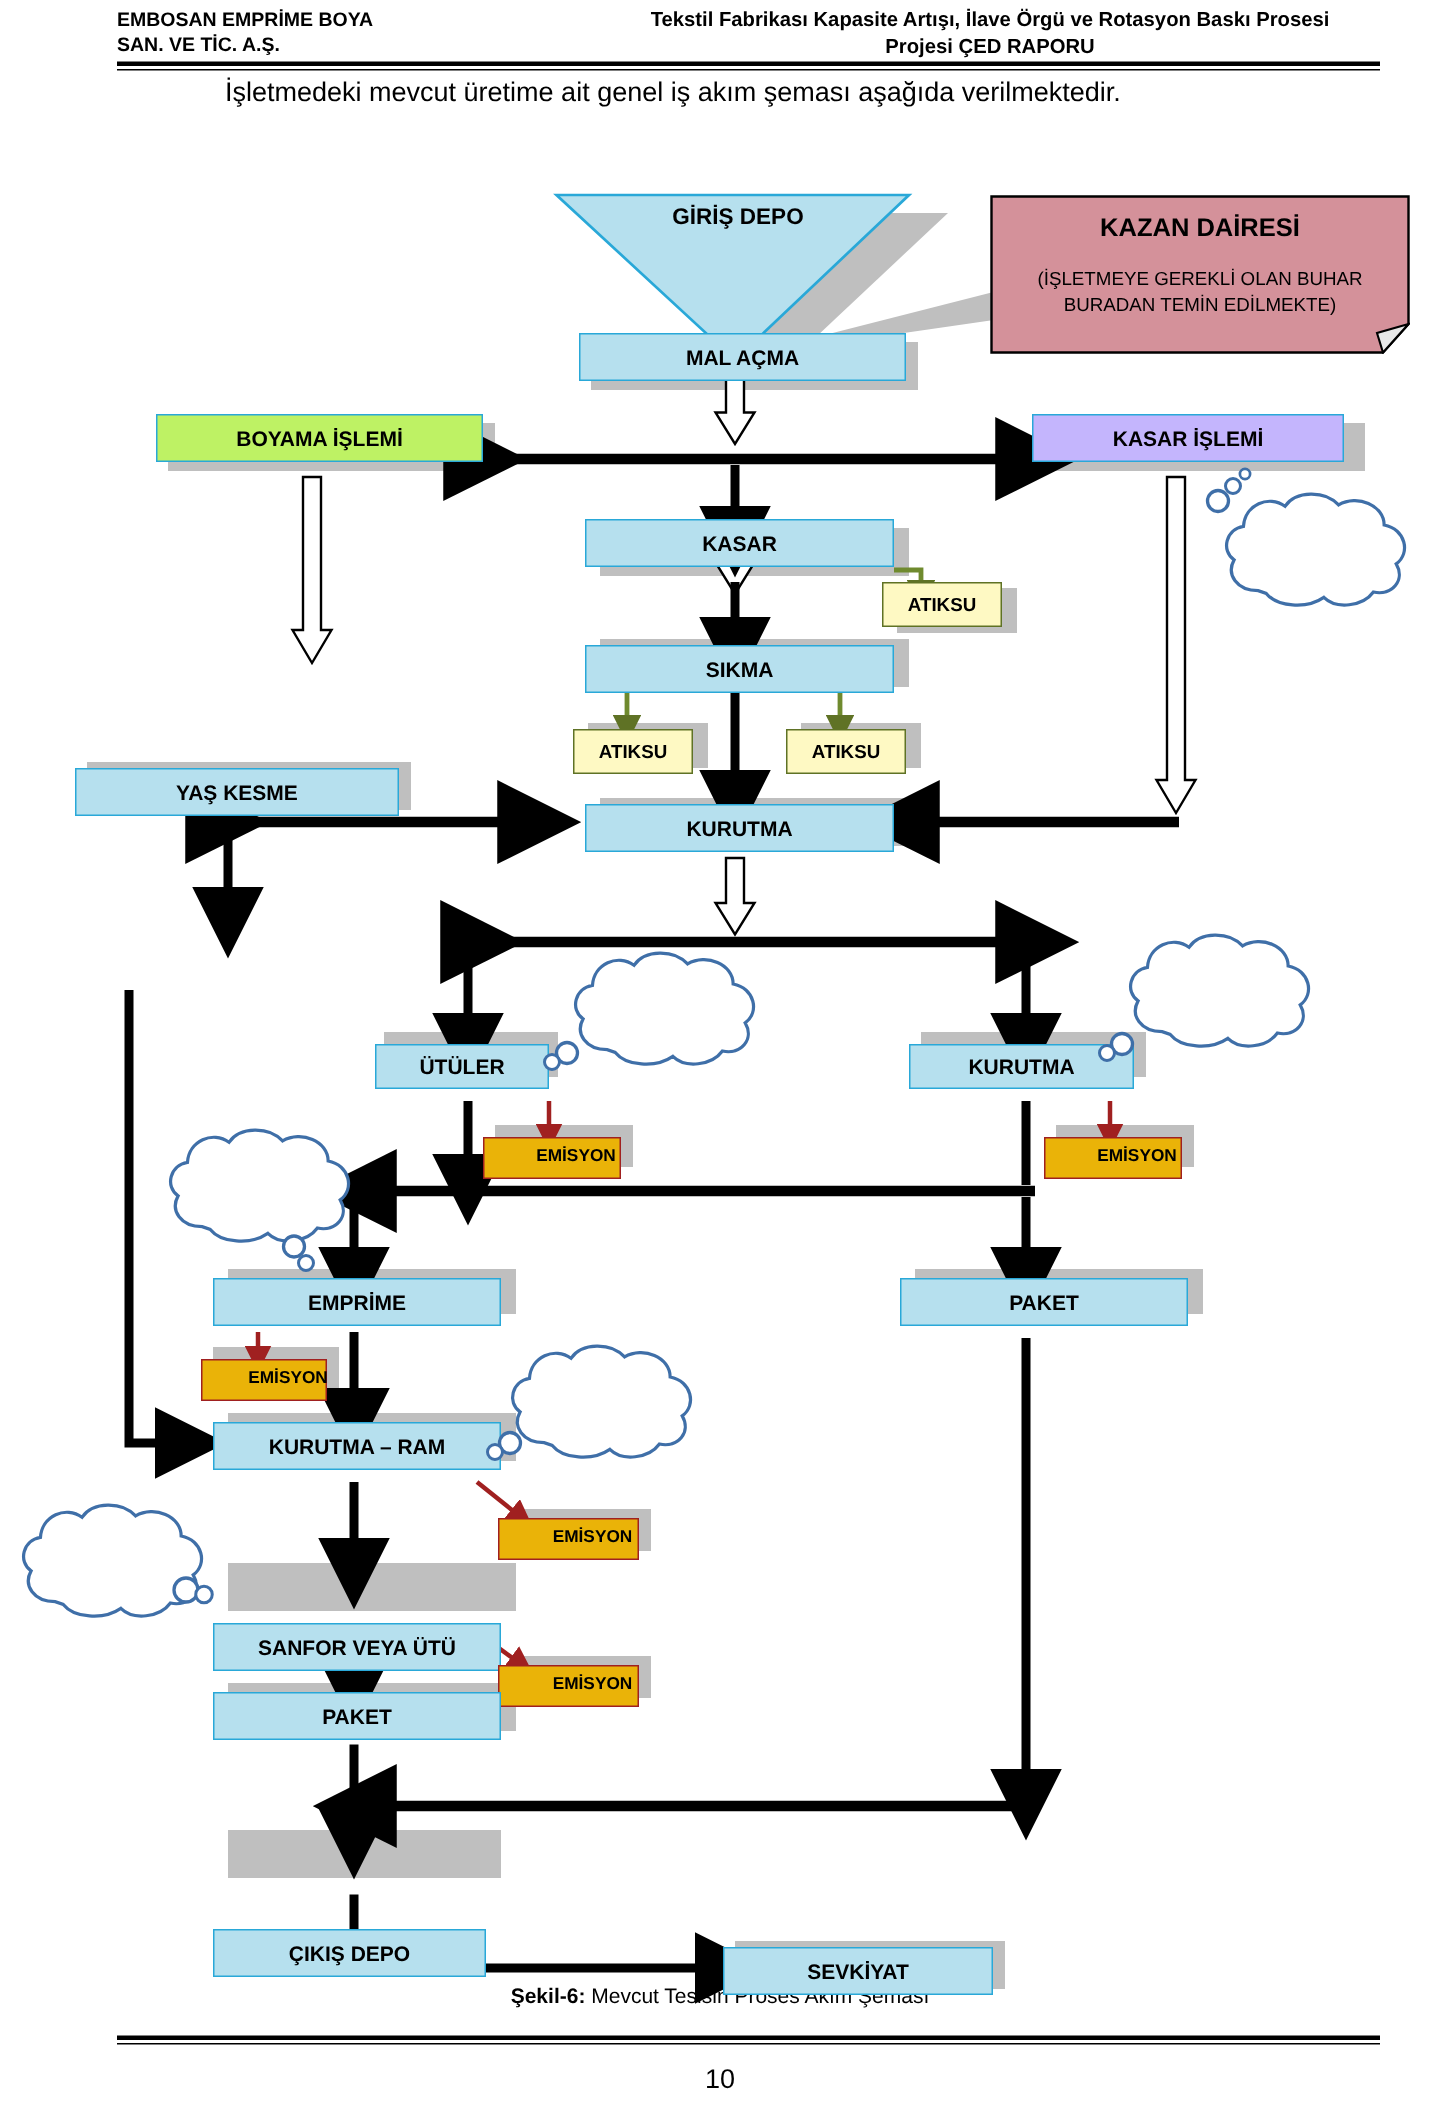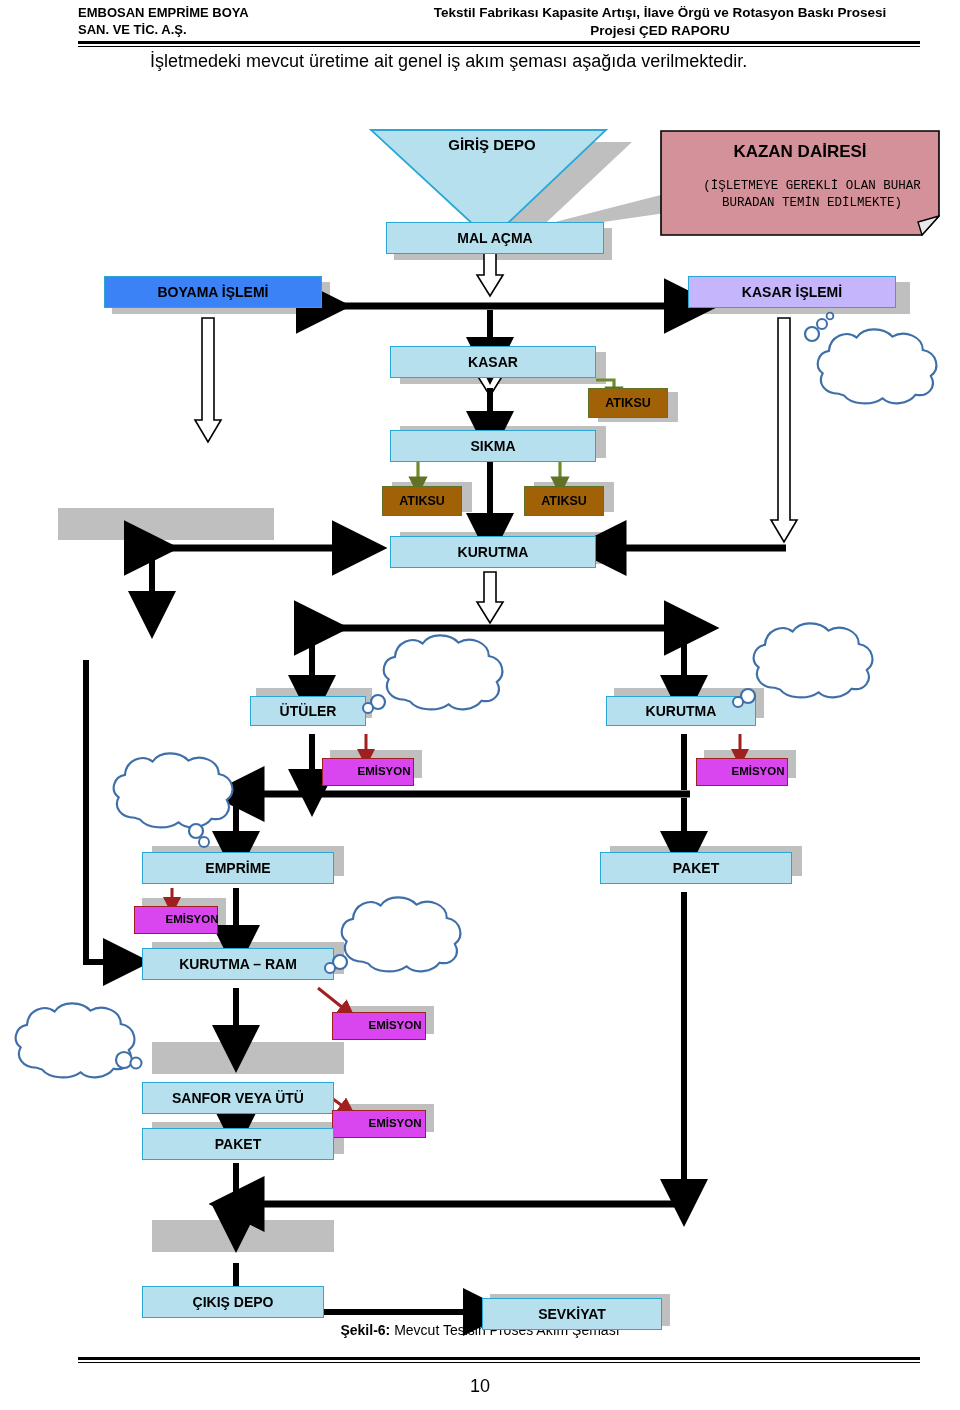--- a/index.html
+++ b/index.html
@@ -35,24 +35,24 @@
   .node{
     position:absolute;
     box-sizing:border-box;
     display:flex;align-items:center;justify-content:center;
     font-weight:bold;
     text-align:center;
     line-height:1.15;
     z-index:5;
   }
   .n-blue{background:#b6e0ee;border:1.6px solid #29a8d8;font-size:14px;}
-  .n-purple{background:#3b82f6;border:1.6px solid #29a8d8;font-size:14px;}
+  .n-purple{background:#bef264;border:1.6px solid #29a8d8;font-size:14px;}
   .n-gray{background:#c4b5fd;border:1.6px solid #29a8d8;font-size:14px;}
-  .n-green{background:#a16207;border:1.6px solid #5f7225;font-size:12.5px;}
-  .n-red{background:#d946ef;border:1.6px solid #a02020;font-size:11.5px;padding-left:32px;}
+  .n-green{background:#fef9c3;border:1.6px solid #5f7225;font-size:12.5px;}
+  .n-red{background:#eab308;border:1.6px solid #a02020;font-size:11.5px;padding-left:32px;}
   .tri-label{position:absolute;font-weight:bold;font-size:15px;z-index:7;}
 
   
   .kazan{position:absolute;z-index:5;}
   .kazan-t1{position:absolute;width:100%;text-align:center;font-weight:bold;font-size:17px;}
   .kazan-t2{position:absolute;width:100%;text-align:center;font-size:12.5px;line-height:17px;}
   .cloud-txt{position:absolute;font-size:13px;line-height:19px;text-align:left;z-index:7;}
 
   svg.ov{position:absolute;left:0;top:0;width:960px;height:1240px;overflow:visible;z-index:3;pointer-events:none;}
   svg.ov-top{z-index:8;}
@@ -203,40 +203,41 @@
     <div class="shadow" style="left:490px;top:1194px;width:180px;height:32px;"></div>
 
     <div class="tri-label" style="left:417px;top:36px;width:150px;text-align:center;">GİRİŞ DEPO</div>
 
     <div class="kazan" style="left:660px;top:30px;width:280px;height:106px;border-radius:30px;">
       <svg width="280" height="106" viewBox="0 0 280 106" style="position:absolute;left:0;top:0;">
         <path d="M1,1 L279,1 L279,86 L262,105 L1,105 Z" fill="#d4919a" stroke="#000" stroke-width="1.6"></path>
         <path d="M279,86 L258,92 L262,105 Z" fill="#e8e8e8" stroke="#000" stroke-width="1.4"></path>
       </svg>
       <div class="kazan-t1" style="left:0;top:12px;">KAZAN DAİRESİ</div>
-      <div class="kazan-t2" style="left:12px;top:48px;padding:0 8px;box-sizing:border-box;font-family:Liberation Mono, monospace;">(İŞLETMEYE GEREKLİ OLAN BUHAR BURADAN TEMİN EDİLMEKTE)</div>
+      <div class="kazan-t2" style="left:0;top:48px;padding:0 8px;box-sizing:border-box;">(İŞLETMEYE GEREKLİ OLAN BUHAR BURADAN TEMİN EDİLMEKTE)</div>
     </div>
 
     <div class="node n-blue" style="left:386px;top:122px;width:218px;height:32px;">MAL AÇMA</div>
 
     <div class="node n-purple" style="left:104px;top:176px;width:218px;height:32px;">BOYAMA İŞLEMİ</div>
 
     <div class="node n-gray" style="left:688px;top:176px;width:208px;height:32px;">KASAR İŞLEMİ</div>
 
     <div class="node n-blue" style="left:390px;top:246px;width:206px;height:32px;">KASAR</div>
 
     <div class="node n-green" style="left:588px;top:288px;width:80px;height:30px;">ATIKSU</div>
 
     <div class="node n-blue" style="left:390px;top:330px;width:206px;height:32px;">SIKMA</div>
 
     <div class="node n-green" style="left:382px;top:386px;width:80px;height:30px;">ATIKSU</div>
     <div class="node n-green" style="left:524px;top:386px;width:80px;height:30px;">ATIKSU</div>
 
     <div class="node n-blue" style="left:390px;top:436px;width:206px;height:32px;">KURUTMA</div>
 
+    <div class="node n-blue" style="left:50px;top:412px;width:216px;height:32px;">YAŞ KESME</div>
 
     <div class="node n-blue" style="left:250px;top:596px;width:116px;height:30px;">ÜTÜLER</div>
 
     <div class="node n-blue" style="left:606px;top:596px;width:150px;height:30px;">KURUTMA</div>
 
     <div class="node n-red" style="left:322px;top:658px;width:92px;height:28px;">EMİSYON</div>
     <div class="node n-red" style="left:696px;top:658px;width:92px;height:28px;">EMİSYON</div>
 
     <div class="node n-blue" style="left:142px;top:752px;width:192px;height:32px;">EMPRİME</div>
 

